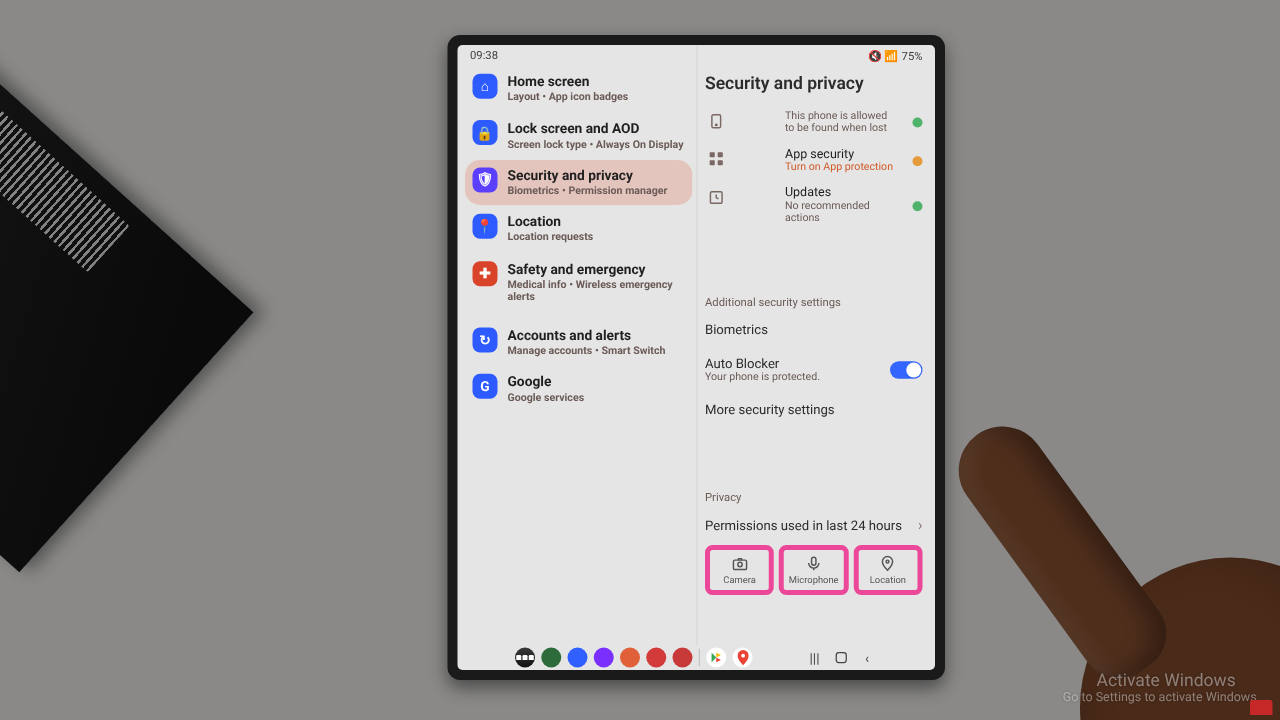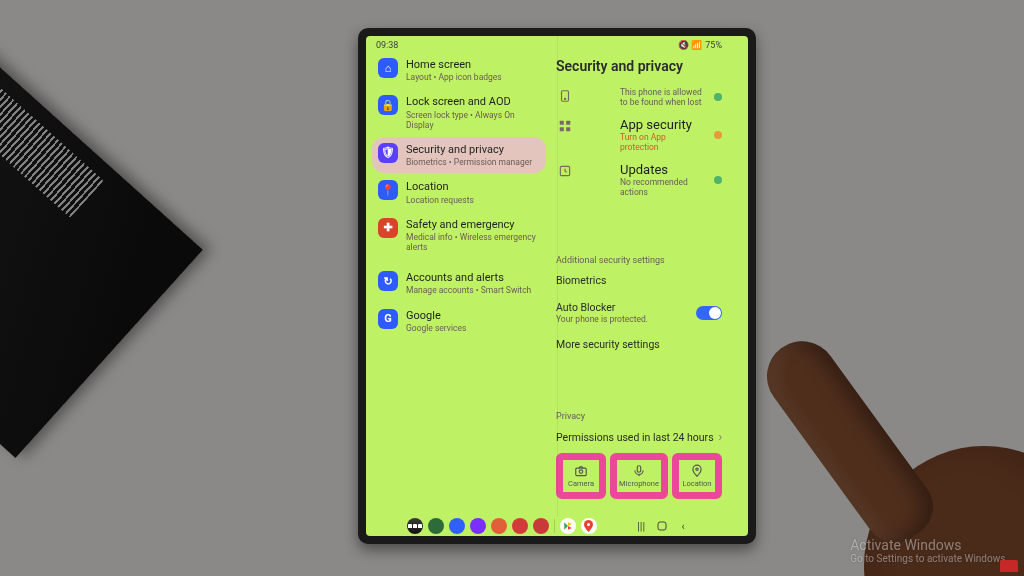--- a/index.html
+++ b/index.html
@@ -31,23 +31,23 @@
     position: absolute;
     left: 358px; top: 28px;
     width: 398px; height: 516px;
     background: #1a1a1a;
     border-radius: 10px;
     box-shadow: 0 6px 14px rgba(0,0,0,.45);
     padding: 8px;
   }
   .screen {
     width: 100%; height: 100%;
-    background: #bef264;
+    background: #e5e5e5;
     border-radius: 4px;
-    padding: 4px 22px 2px 6px;
+    padding: 4px 6px 2px 6px;
     display: flex; flex-direction: column;
     color: #2b2b2b;
     position: relative;
   }
   .screen::before {
     content:"";
     position:absolute; top:0; bottom:20px; left:50%; width:1px;
     background:rgba(0,0,0,.06);
   }
   .statusbar {
@@ -71,35 +71,35 @@
     padding: 6px 6px; border-radius: 12px;
   }
   .item.selected { background: #e4c5bd; }
   .item.divtop { margin-top: 6px; }
   .ic {
     width: 20px; height: 20px; border-radius: 6px;
     flex-shrink: 0;
     display:flex; align-items:center; justify-content:center;
     color:#fff; font-size:11px; font-weight:700;
   }
-  .txts { display:flex; flex-direction:column; }
+  .txts { display:flex; flex-direction:column;font-weight:bold; }
   .lbl { font-size: 11px; color:#1f1f1f; line-height:1.2; }
   .sub { font-size: 8.5px; color:#6b5b57; line-height:1.2; margin-top:1px; }
 
   .r-item {
     display:flex; gap:8px; align-items:flex-start;
     padding:5px 4px;
   }
   .r-ic {
     width:18px; height:18px; flex-shrink:0;
     display:flex; align-items:center; justify-content:center;
     color:#6b5b57;
   }
   .r-txts { flex:1; display:flex; flex-direction:column;margin-left:38px; }
-  .r-lbl { font-size:13px; color:#1f1f1f; }
+  .r-lbl { font-size:10px; color:#1f1f1f; }
   .r-sub { font-size:8.5px; color:#6b5b57; }
   .r-sub.warn { color:#d05a28; }
   .dot { width:8px; height:8px; border-radius:50%; flex-shrink:0; align-self:center; margin-left:4px; }
   .dot.ok { background:#4fb36b; }
   .dot.warn { background:#e59a3b; }
 
   .section-lbl { font-size:9px; color:#6b5b57; padding:6px 4px 2px 4px;margin-top:47px; }
   .plain-item {
     display:flex; justify-content:space-between; align-items:center;
     padding:7px 4px;
@@ -108,21 +108,21 @@
   .plain-lbl { font-size:10.5px; }
   .plain-sub { font-size:8.5px; color:#6b5b57; }
 
   .toggle { width:26px; height:14px; background:#3366ff; border-radius:8px; position:relative; }
   .toggle::after { content:""; position:absolute; right:1px; top:1px; width:12px; height:12px; background:#fff; border-radius:50%; }
   .chev { color:#8a7773; font-size:12px; }
 
   .priv-icons { display:flex; gap:4px; justify-content:space-around; padding: 2px 4px; }
   .priv-card {
     flex:1;
-    border:7px solid #ec4899; border-radius:6px;
+    border:4px solid #ec4899; border-radius:6px;
     display:flex; flex-direction:column; align-items:center;
     padding:4px 2px; gap:1px;
   }
   .priv-card span { font-size:7.5px; color:#555; }
 
   .taskbar {
     display:flex; align-items:center; gap:5px;
     padding:4px 4px 0 4px; justify-content:center;
   }
   .tdot { width:16px; height:16px; border-radius:50%; }
@@ -146,21 +146,21 @@
     width:240px; height:240px; border-radius:50%;
     background:#4a2a19;
     box-shadow: inset -20px -20px 40px rgba(0,0,0,.4);
   }
 
   .watermark {
     position:absolute; right:16px; bottom:12px;
     color:rgba(255,255,255,.42); text-align:left;
     text-shadow:0 0 2px rgba(0,0,0,.3);
   }
-  .watermark .l1 { font-size:14px; }
+  .watermark .l1 { font-size:14px;margin-left:27px; }
   .watermark .l2 { font-size:10px; }
 
   .corner { position:absolute; right:6px; bottom:4px; width:18px; height:12px; background:#c62828; border-radius:2px 2px 0 0; }
 
   svg { display:block; }
 </style>
 </head>
 <body>
 
 <div class="box">

